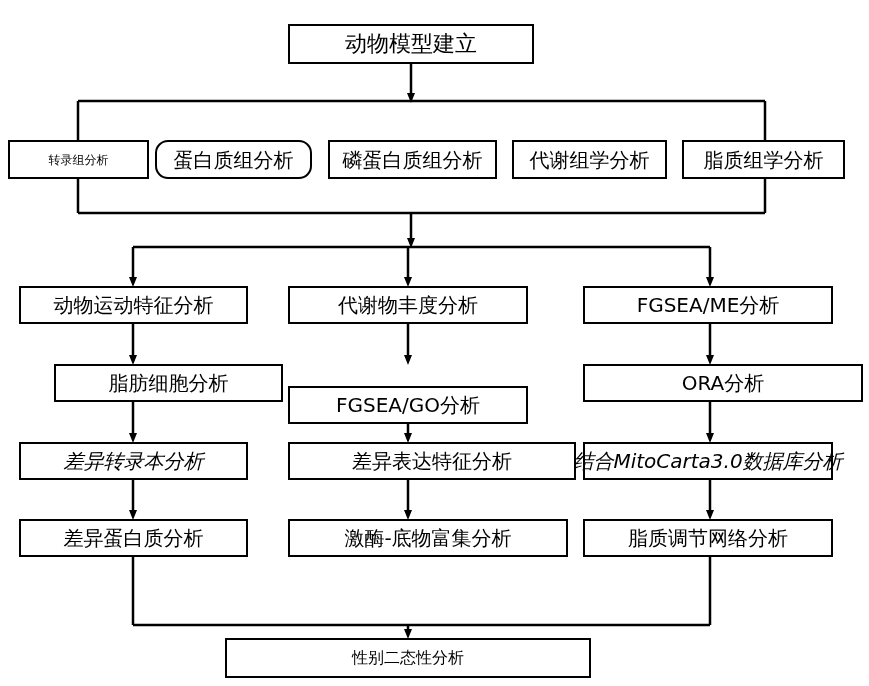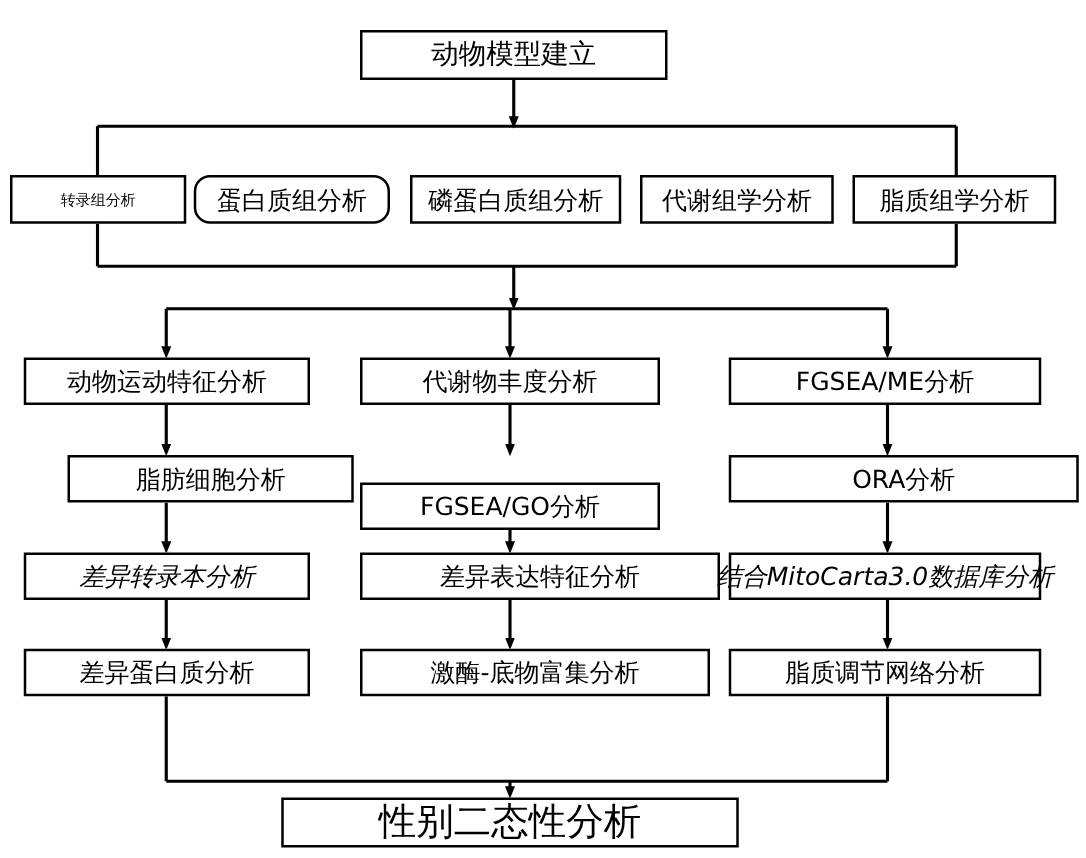--- a/index.html
+++ b/index.html
@@ -60,21 +60,21 @@
   #n-c1-0 { left:288px; top:286px; width:240px; height:38px; font-size:20px; }
   #n-c1-1 { left:288px; top:364px; width:240px; height:38px; font-size:20px;margin-top:22px; }
   #n-c1-2 { left:288px; top:442px; width:288px; height:38px; font-size:20px; }
   #n-c1-3 { left:288px; top:519px; width:280px; height:38px; font-size:20px; }
 
   #n-c2-0 { left:583px; top:286px; width:250px; height:38px; font-size:20px; }
   #n-c2-1 { left:583px; top:364px; width:280px; height:38px; font-size:20px; }
   #n-c2-2 { left:583px; top:442px; width:250px; height:38px; font-size:20px;font-style:italic; }
   #n-c2-3 { left:583px; top:519px; width:250px; height:38px; font-size:20px; }
 
-  #n-final { left:225px; top:638px; width:366px; height:40px; font-size:30px; }
+  #n-final { left:225px; top:638px; width:366px; height:40px; font-size:16px; }
 </style>
 </head>
 <body>
 
 <div id="flowchart">
 
   <svg class="wires" viewBox="0 0 869 686" xmlns="http://www.w3.org/2000/svg">
     <defs>
       <marker id="arrow" markerWidth="10" markerHeight="10" refX="5" refY="4" orient="auto" markerUnits="userSpaceOnUse">
         <path d="M0,0 L10,4 L0,8 z" fill="#000000"></path>

